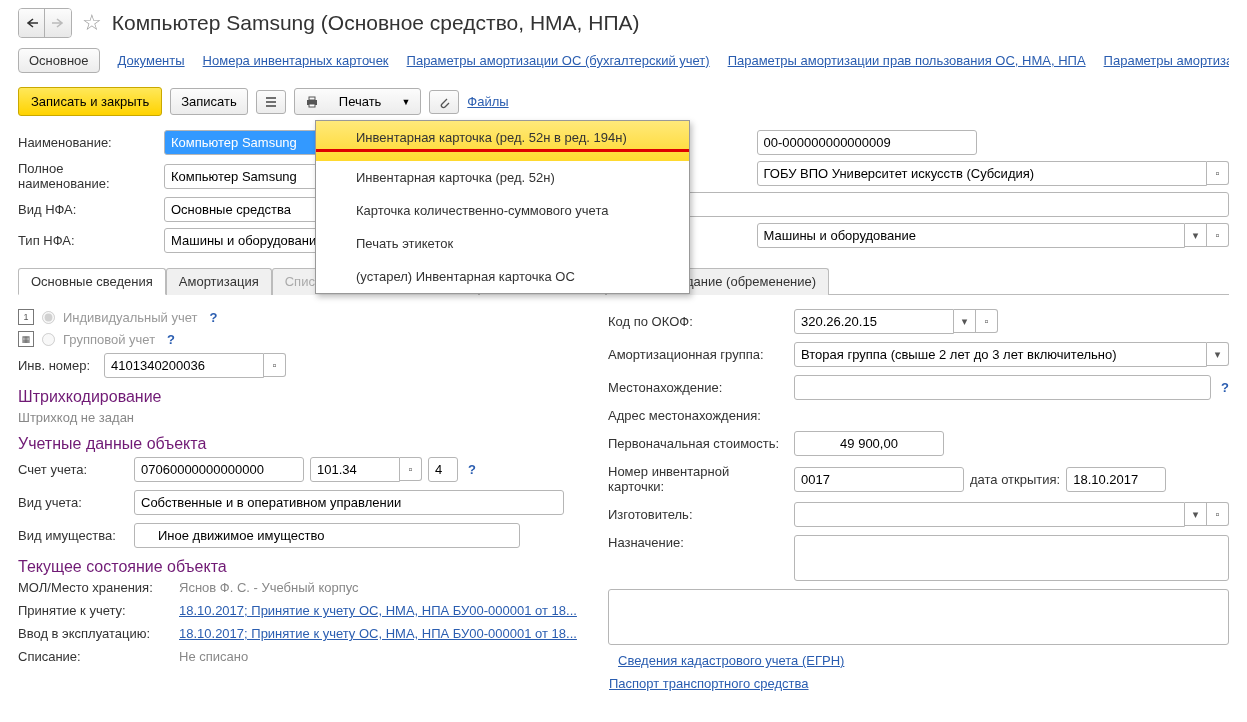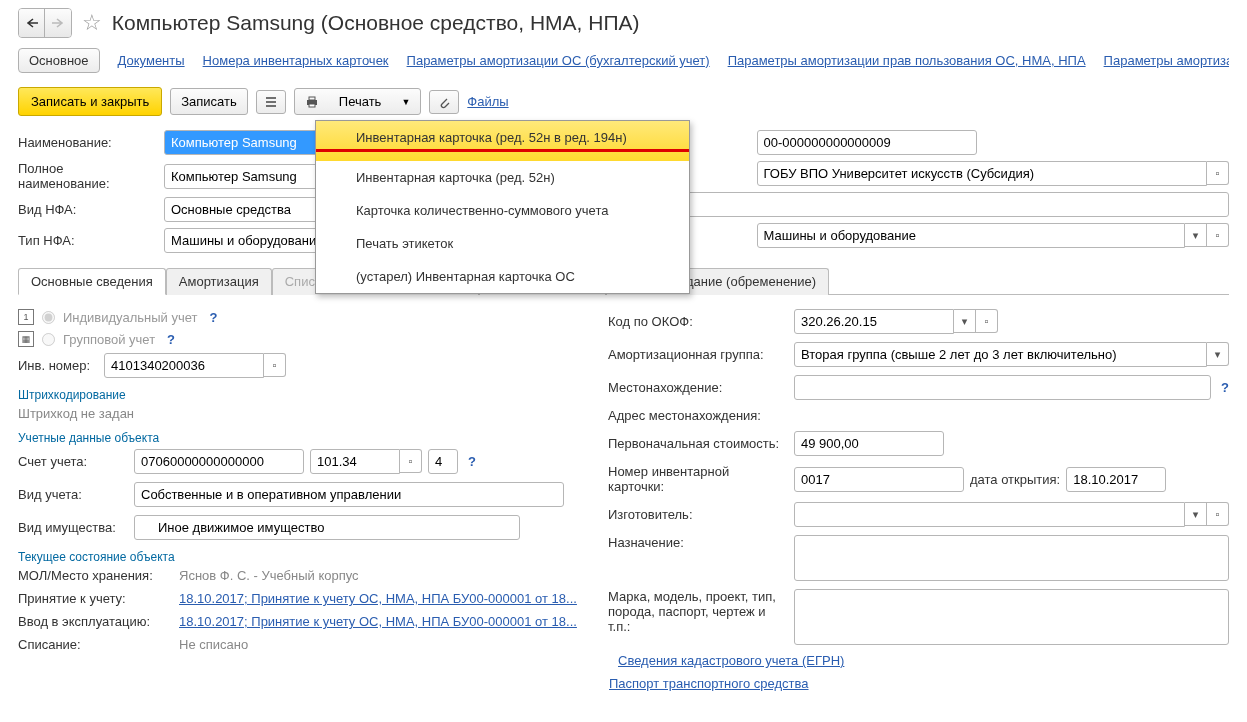--- a/index.html
+++ b/index.html
@@ -38,21 +38,21 @@
 .tabs{display:flex;border-bottom:1px solid #bbb;margin-top:8px}
 .tab{border:1px solid #bbb;border-bottom:none;padding:5px 12px;background:#f0f0f0;margin-right:0;cursor:pointer;position:relative;top:1px;border-radius:3px 3px 0 0}
 .tab.active{background:#fff;border-bottom:1px solid #fff}
 .tab.disabled{color:#aaa}
 .content{display:flex;gap:20px;padding-top:14px}
 .cleft{width:570px}
 .cright{flex:1}
 .radio-row{display:flex;align-items:center;gap:8px;margin-bottom:6px;color:#999}
 .sq-icon{width:16px;height:16px;border:1px solid #777;display:inline-flex;align-items:center;justify-content:center;font-size:9px;color:#555}
 .q{color:#2a5db0;font-weight:bold;cursor:pointer;margin-left:4px}
-.sect-green{color:#0369a1;font-size:12px;margin:10px 0 4px}
+.sect-green{color:#701a75;font-size:16px;margin:10px 0 4px}
 .gray-txt{color:#888}
 .crow{display:flex;align-items:center;margin-bottom:8px;gap:6px}
 .clabel{width:155px;flex-shrink:0}
 .clabel2{width:180px;flex-shrink:0}
 .ipw-full{flex:1}
 svg{display:block}
 </style>
 </head>
 <body>
 
@@ -250,42 +250,41 @@
     <div class="crow">
         <span class="clabel2">Местонахождение:</span>
         <input class="inp" style="flex: 1 1 0%;">
         <span class="q">?</span>
       </div>
     <div class="crow" style="align-items:flex-start">
         <span class="clabel2">Адрес местонахождения:</span>
       </div>
     <div class="crow">
         <span class="clabel2">Первоначальная стоимость:</span>
-        <input class="inp" style="width: 150px; text-align: left;" value="49 900,00">
+        <input class="inp" style="width: 150px; text-align: center;" value="49 900,00">
       </div>
     <div class="crow">
         <span class="clabel2">Номер инвентарной карточки:</span>
         <input class="inp" style="width: 170px;" value="0017">
         <span>дата открытия:</span>
         <input class="inp" style="width: 100px;" value="18.10.2017">
       </div>
     <div class="crow">
         <span class="clabel2">Изготовитель:</span>
         <div class="inpwrap ipw-full">
           <input class="inp" style="flex: 1 1 0%;">
           <div class="expand-btn">▾</div>
           <div class="expand-btn">▫</div>
         </div>
       </div>
     <div class="crow" style="align-items:flex-start">
         <span class="clabel2">Назначение:</span>
         <textarea class="inp" style="flex: 1 1 0%; height: 46px; resize: none;"></textarea>
       </div>
     <div class="crow" style="align-items:flex-start">
-        <span class="clabel2">Марка, модель, проект, тип, порода, паспорт, чертеж и т.п.:</span>
         <textarea class="inp" style="flex: 1 1 0%; height: 56px; resize: none;"></textarea>
       </div>
     <div class="crow">
         <span class="link" style="margin-left:10px">Сведения кадастрового учета (ЕГРН)</span>
       </div>
     <div class="crow">
         <span class="link" style="margin-left:1px">Паспорт транспортного средства</span>
       </div>
   </div>
 </div>

